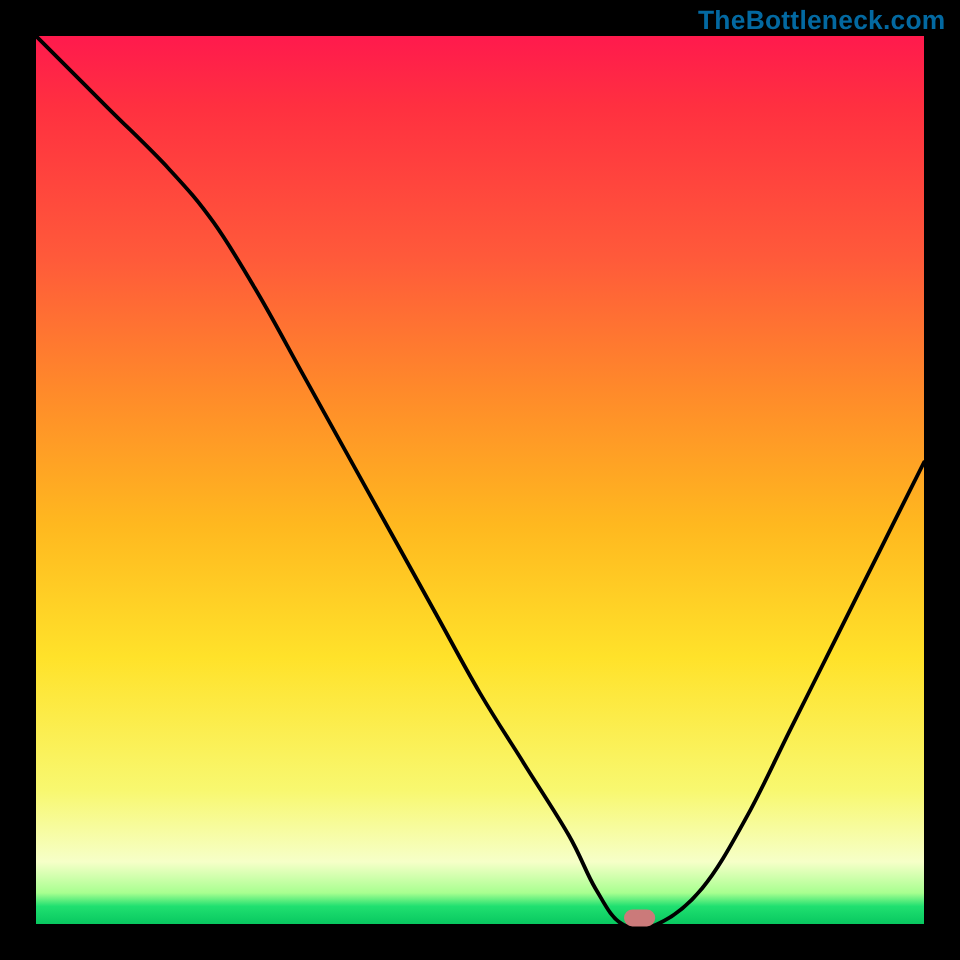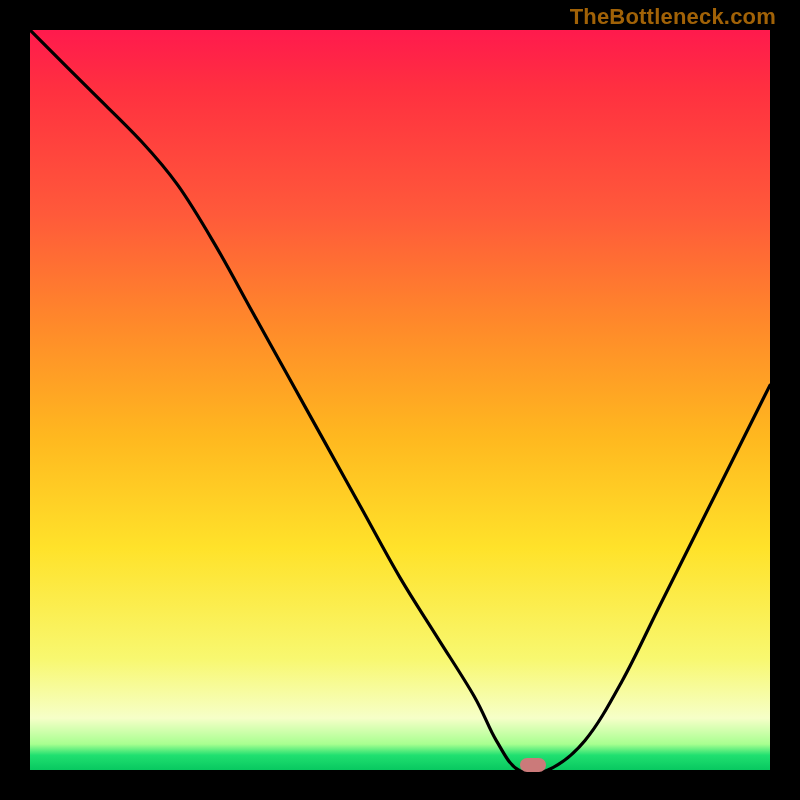--- a/index.html
+++ b/index.html
@@ -52,23 +52,23 @@
     position: absolute;
     width: 26px;
     height: 14px;
     border-radius: 7px;
     background: #cb7a7a;
     transform: translate(-50%, -50%);
   }
   .watermark {
     position: absolute;
     top: 4px;
-    right: 24px;
+    right: 12px;
     font: 600 22px "Segoe UI", Arial, sans-serif;
-    color: #a16207;
+    color: #0369a1;
     letter-spacing: 0.2px;
     user-select: none;
   }
 </style>
 </head>
 <body>
 
 <div class="frame">
 
   <div class="plot">

